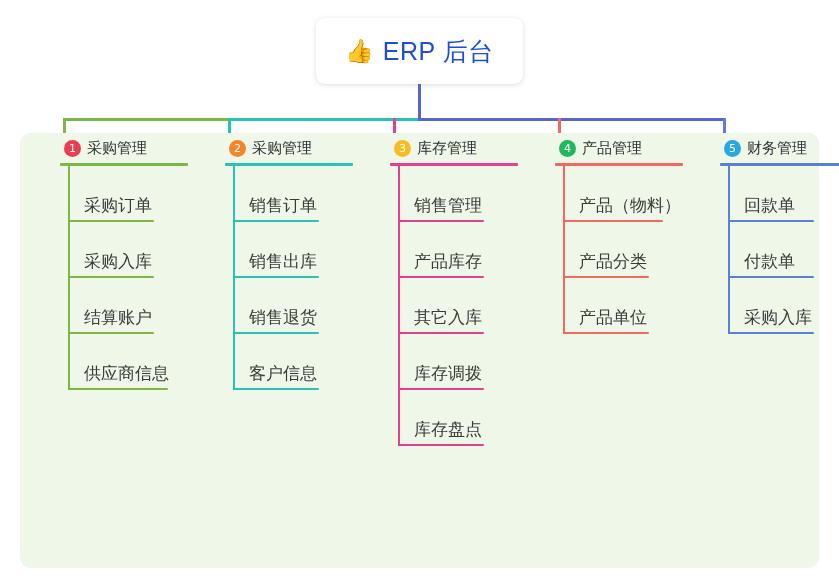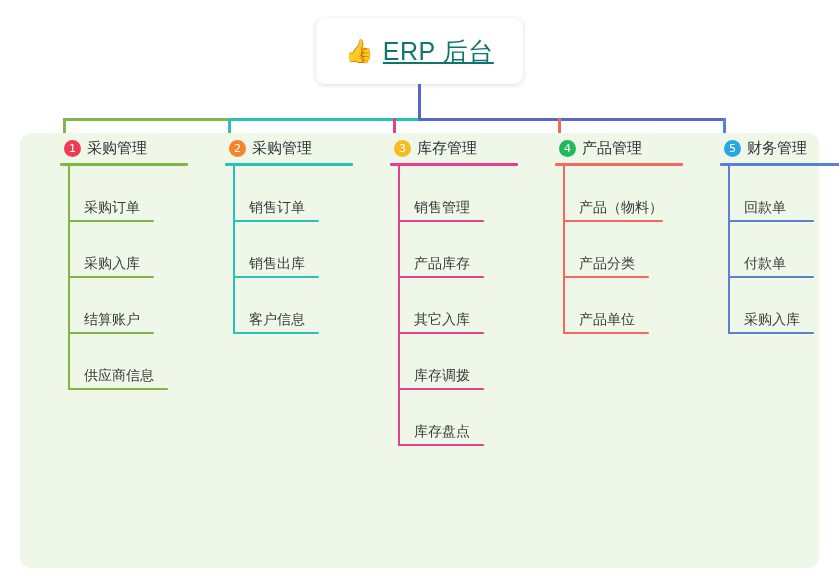--- a/index.html
+++ b/index.html
@@ -37,24 +37,23 @@
     box-sizing: border-box;
   }
   #root-emoji {
     font-family: "DejaVu Sans", sans-serif;
     font-size: 23px;
     line-height: 1;
     color: #f2b43a;
   }
   #root-title {
     font-size: 25px;
-    color: #0f766e;
+    color: #1d4ed8;
     letter-spacing: .5px;
     white-space: nowrap;
-    text-decoration: underline;
   }
 
   
   .conn {
     position: absolute;
   }
 
   
   #panel {
     position: absolute;
@@ -118,21 +117,21 @@
   }
   .leaf {
     position: relative;
     height: 56px;
     box-sizing: border-box;
     padding-left: 16px;
     display: flex;
     align-items: flex-end;
   }
   .leaf-label {
-    font-size: 14px;
+    font-size: 17px;
     color: #3a3a3a;
     white-space: nowrap;
     padding-bottom: 5px;
   }
   .leaf-rule {
     position: absolute;
     left: 0;
     bottom: 0;
     height: 2px;
     width: 86px;
@@ -199,20 +198,24 @@
           <div class="spine" style="background: rgb(39, 195, 182);"></div>
           <div class="leaf">
             <span class="leaf-label">销售订单</span>
             <div class="leaf-rule" style="background: rgb(39, 195, 182);"></div>
           </div>
           <div class="leaf">
             <span class="leaf-label">销售出库</span>
             <div class="leaf-rule" style="background: rgb(39, 195, 182);"></div>
           </div>
           <div class="leaf">
+            <span class="leaf-label">销售退货</span>
+            <div class="leaf-rule" style="background: rgb(39, 195, 182);"></div>
+          </div>
+          <div class="leaf">
             <span class="leaf-label">客户信息</span>
             <div class="leaf-rule" style="background: rgb(39, 195, 182);"></div>
           </div>
         </div>
       </div>
       <div class="column" style="left: 356px;">
         <div class="col-head">
           <span class="badge" style="background: rgb(246, 189, 32);">3</span>
           <span class="col-title">库存管理</span>
         </div>

